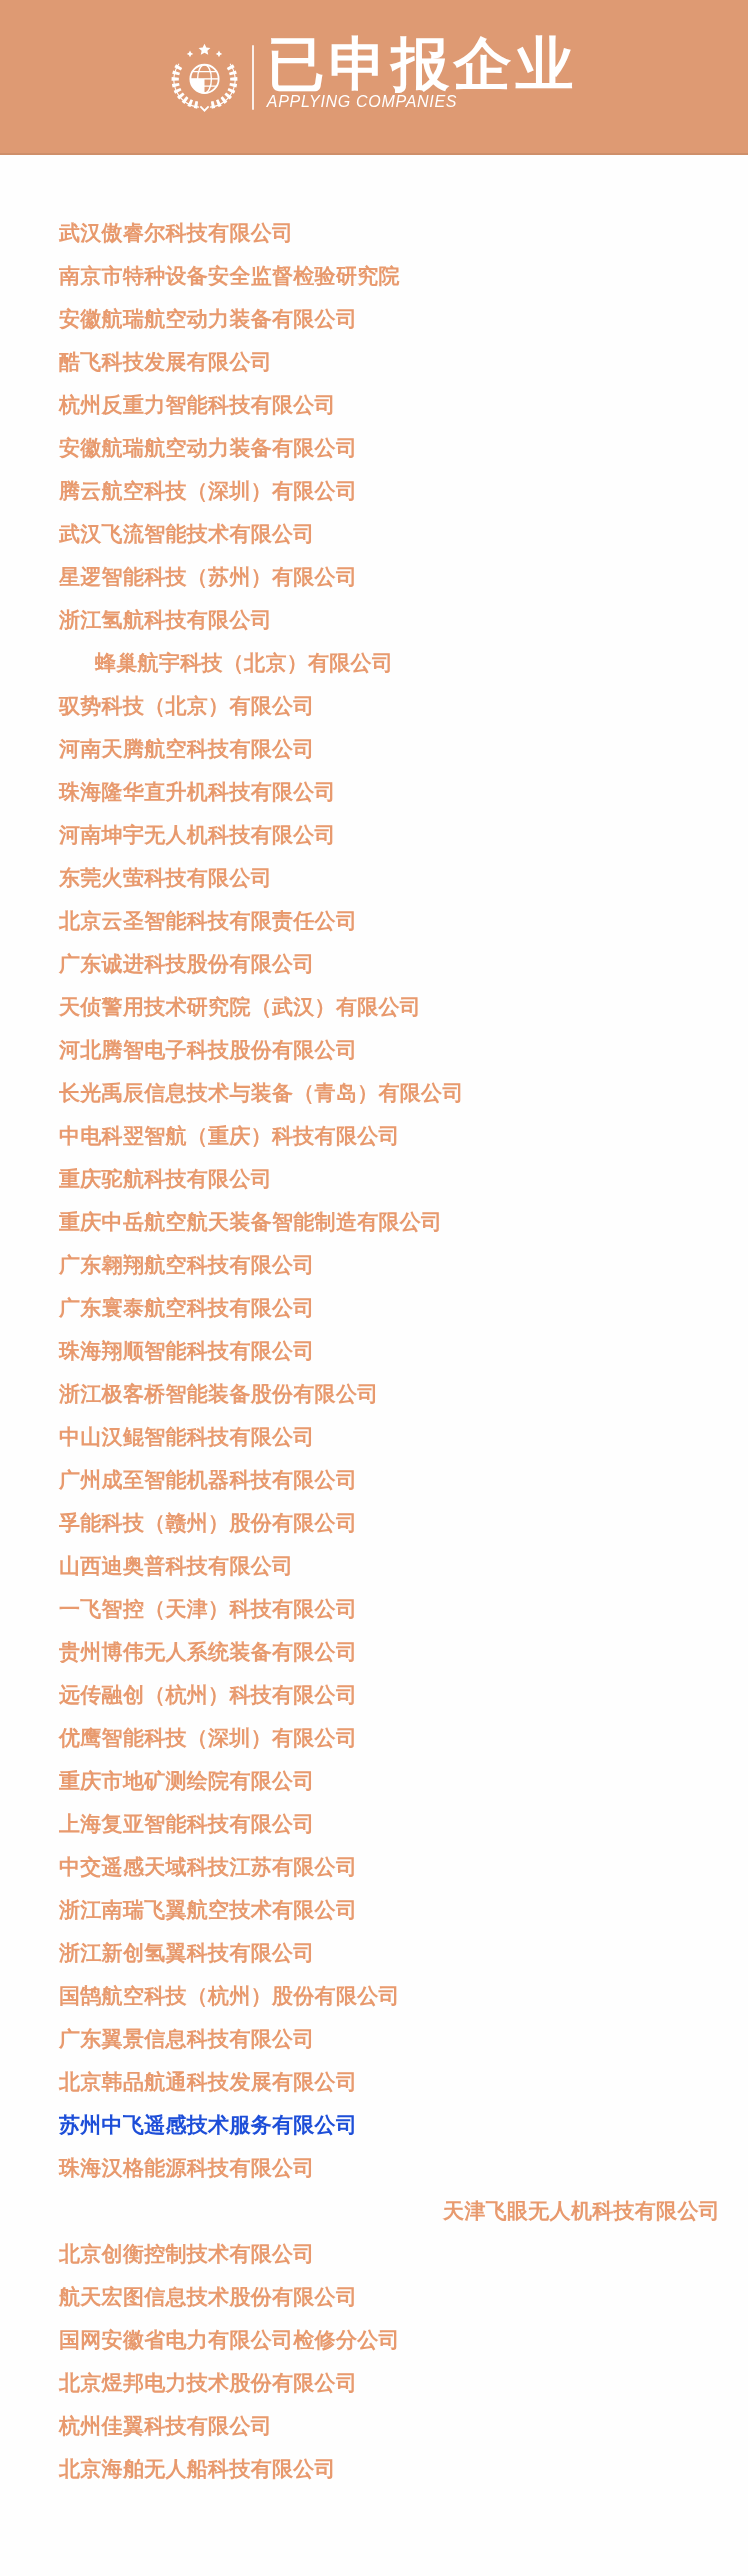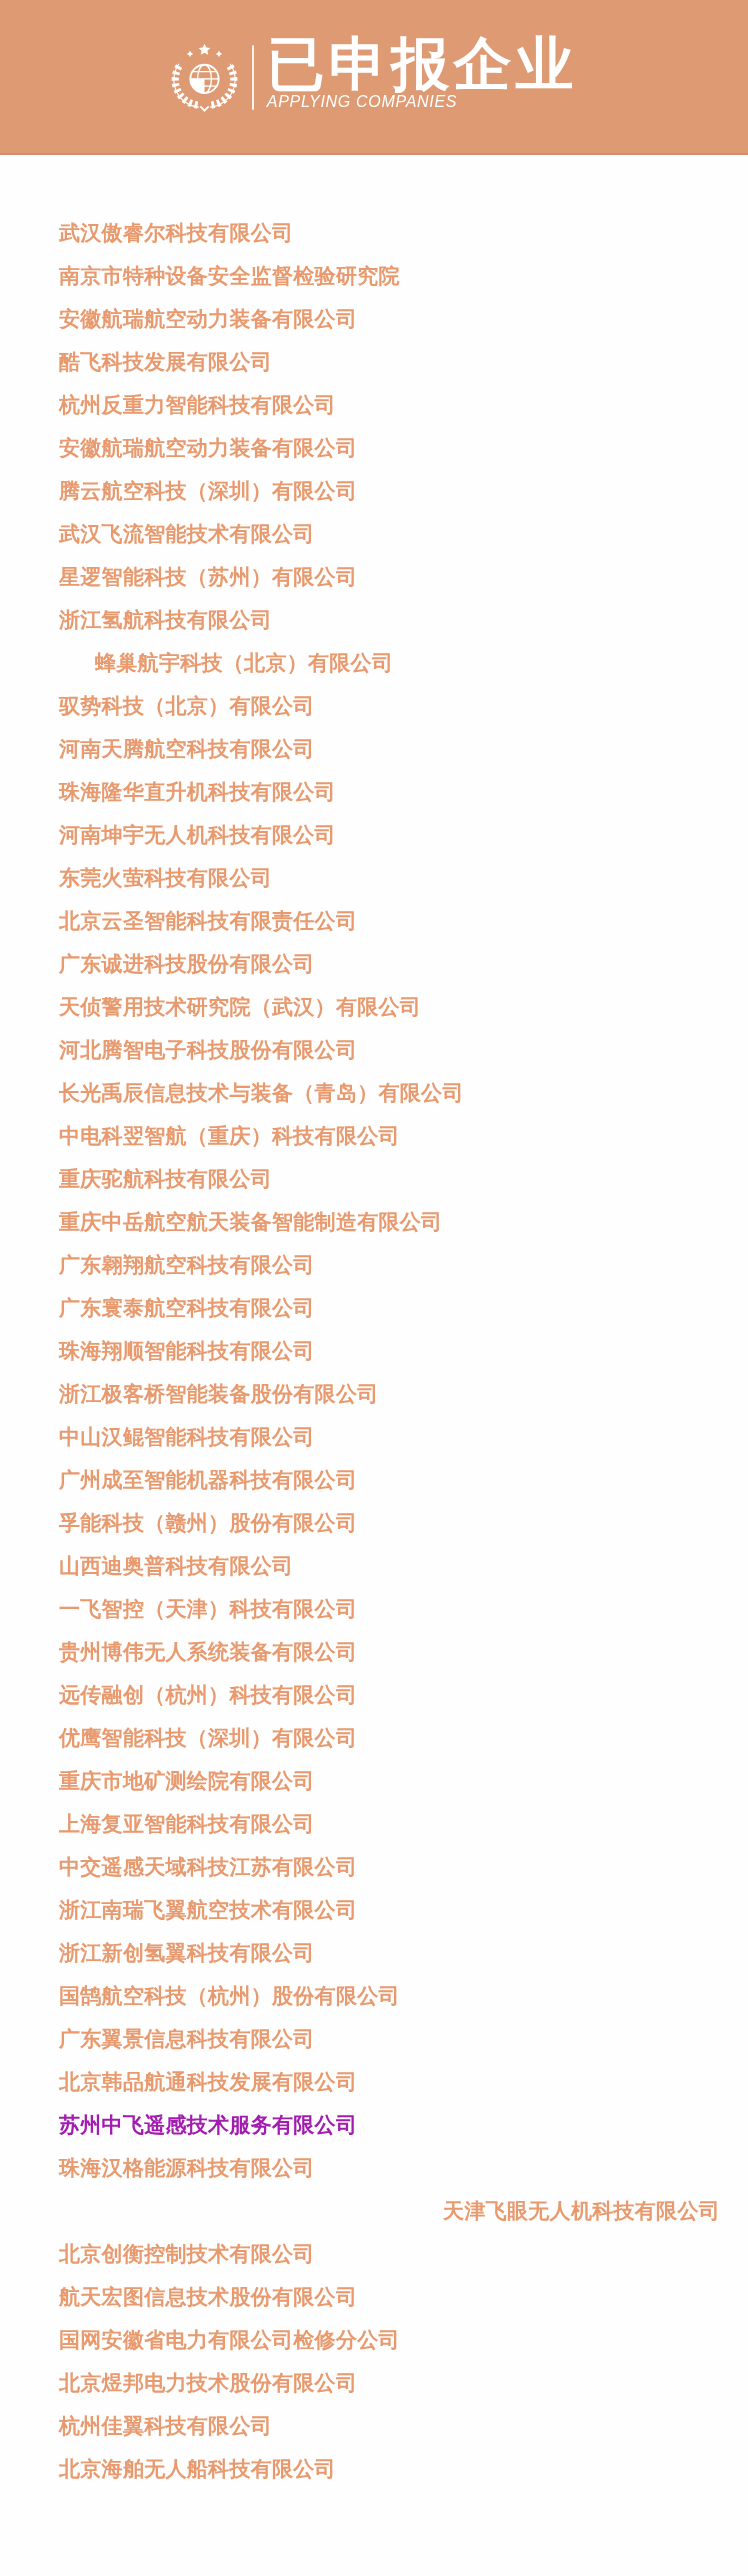--- a/index.html
+++ b/index.html
@@ -171,21 +171,21 @@
         <li class="company-row" style="color: rgb(232, 154, 110);">远传融创（杭州）科技有限公司</li>
         <li class="company-row" style="color: rgb(232, 154, 110);">优鹰智能科技（深圳）有限公司</li>
         <li class="company-row" style="color: rgb(232, 154, 110);">重庆市地矿测绘院有限公司</li>
         <li class="company-row" style="color: rgb(232, 154, 110);">上海复亚智能科技有限公司</li>
         <li class="company-row" style="color: rgb(232, 154, 110);">中交遥感天域科技江苏有限公司</li>
         <li class="company-row" style="color: rgb(232, 154, 110);">浙江南瑞飞翼航空技术有限公司</li>
         <li class="company-row" style="color: rgb(232, 154, 110);">浙江新创氢翼科技有限公司</li>
         <li class="company-row" style="color: rgb(232, 154, 110);">国鹄航空科技（杭州）股份有限公司</li>
         <li class="company-row" style="color: rgb(232, 154, 110);">广东翼景信息科技有限公司</li>
         <li class="company-row" style="color: rgb(232, 154, 110);">北京韩品航通科技发展有限公司</li>
-        <li class="company-row" style="color: #a21caf;">苏州中飞遥感技术服务有限公司</li>
+        <li class="company-row" style="color: #1d4ed8;">苏州中飞遥感技术服务有限公司</li>
         <li class="company-row" style="color: rgb(232, 154, 110);">珠海汉格能源科技有限公司</li>
         <li class="company-row" style="color: rgb(232, 154, 110); text-align: right;">天津飞眼无人机科技有限公司</li>
         <li class="company-row" style="color: rgb(232, 154, 110);">北京创衡控制技术有限公司</li>
         <li class="company-row" style="color: rgb(232, 154, 110);">航天宏图信息技术股份有限公司</li>
         <li class="company-row" style="color: rgb(232, 154, 110);">国网安徽省电力有限公司检修分公司</li>
         <li class="company-row" style="color: rgb(232, 154, 110);">北京煜邦电力技术股份有限公司</li>
         <li class="company-row" style="color: rgb(232, 154, 110);">杭州佳翼科技有限公司</li>
         <li class="company-row" style="color: rgb(232, 154, 110);">北京海舶无人船科技有限公司</li>
       </ul>
   </main>

